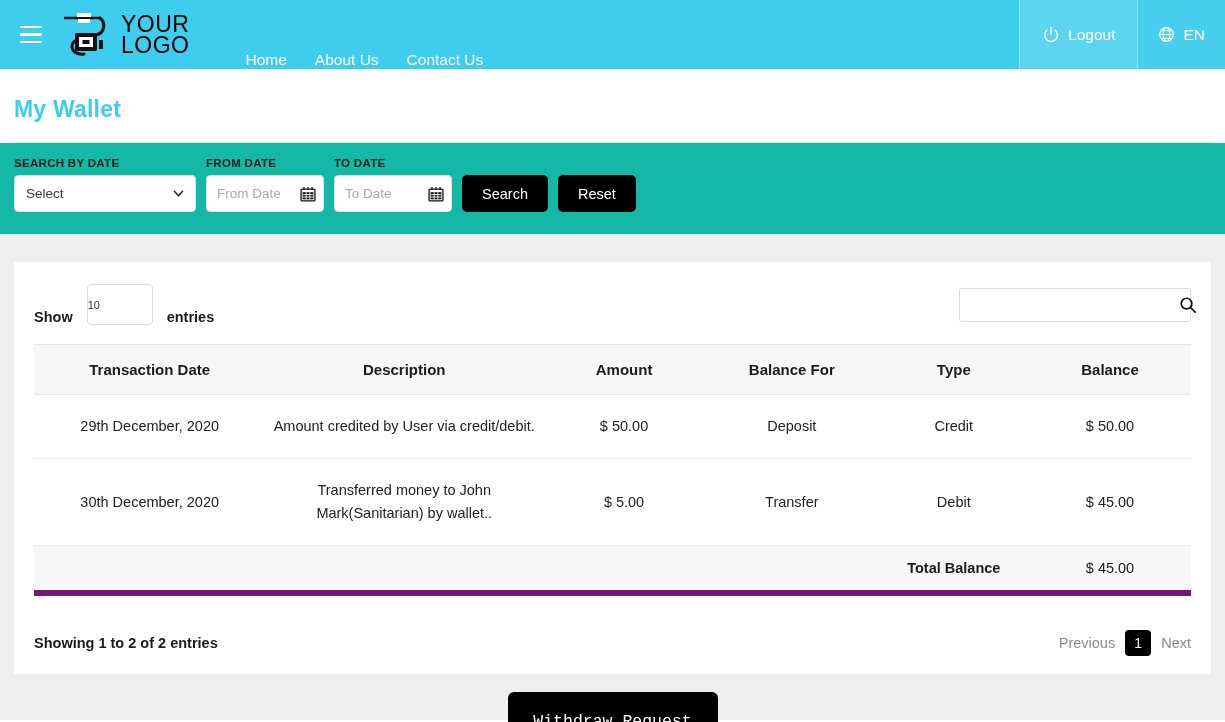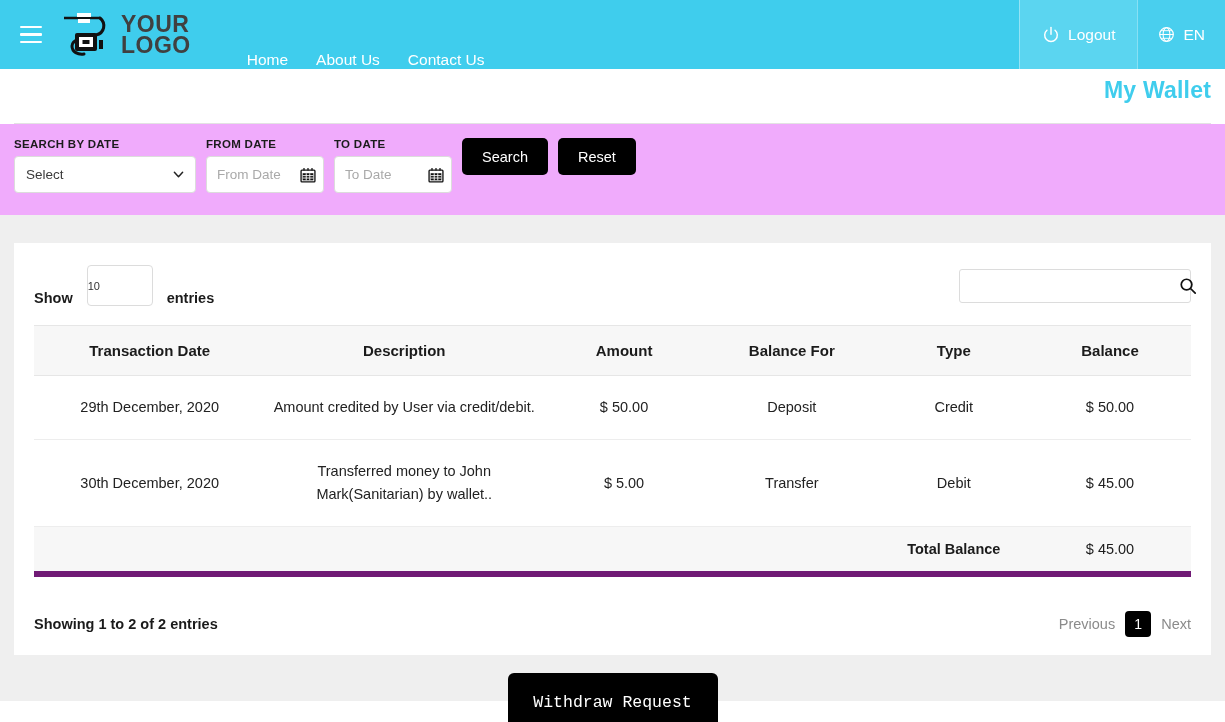--- a/index.html
+++ b/index.html
@@ -27,23 +27,23 @@
   }
   .hamburger span {
     display: block; width: 22px; height: 2.5px; background: #fff; border-radius: 1px;
   }
   .logo-wrap {
     display: flex; align-items: center; gap: 9px;
     margin-left: 8px;
   }
   .logo-mark { width: 52px; height: 52px; }
   .logo-text {
-    color: #404040;
+    color: #000000;
     font-size: 23px;
-    font-weight: 700;
+    font-weight: 400;
     line-height: 21px;
     letter-spacing: 0.5px;
   }
   .nav {
     display: flex; align-items: flex-end; gap: 28px;
     margin-left: 56px;
   }
   .nav a {
     color: #fff; font-size: 15.5px; text-decoration: none;
     font-weight: 400; white-space: nowrap;
@@ -56,34 +56,34 @@
     display: flex; align-items: center; gap: 8px;
     padding: 0 20px;
     color: #fff; font-size: 15.5px;
     cursor: pointer;
     border-left: 1px solid rgba(255,255,255,0.35);
   }
   .hr-item.lang { background: #49CFEE; }
   .hr-item.logout { background: #5BD5F0; padding: 0 22px; }
 
   
-  .title-area { padding: 8px 14px 0 14px; background: #fff; text-align: right; }
+  .title-area { padding: 27px 14px 0 14px; background: #fff; }
   .page-title {
     color: #3FCDED; font-size: 23px; font-weight: 700; letter-spacing: 0.2px;
   }
   .title-divider {
     margin-top: 19px;
     border-top: 1px solid #e3e3e3;
   }
 
   
   .search-form {
-    display: flex; gap: 10px;
+    display: flex; align-items: flex-end; gap: 10px;
     padding: 14px 14px 22px 14px;
-    background: #f0abfc;
+    background: #14b8a6;
   }
   .field { display: flex; flex-direction: column; }
   .field-label {
     font-size: 11.5px; font-weight: 700; color: #1b1b1b;
     letter-spacing: 0.3px; margin-bottom: 6px; text-transform: uppercase;
   }
   .select-box {
     width: 182px; height: 37px;
     border: 1px solid #dcdcdc; border-radius: 4px;
     background: #fff;

